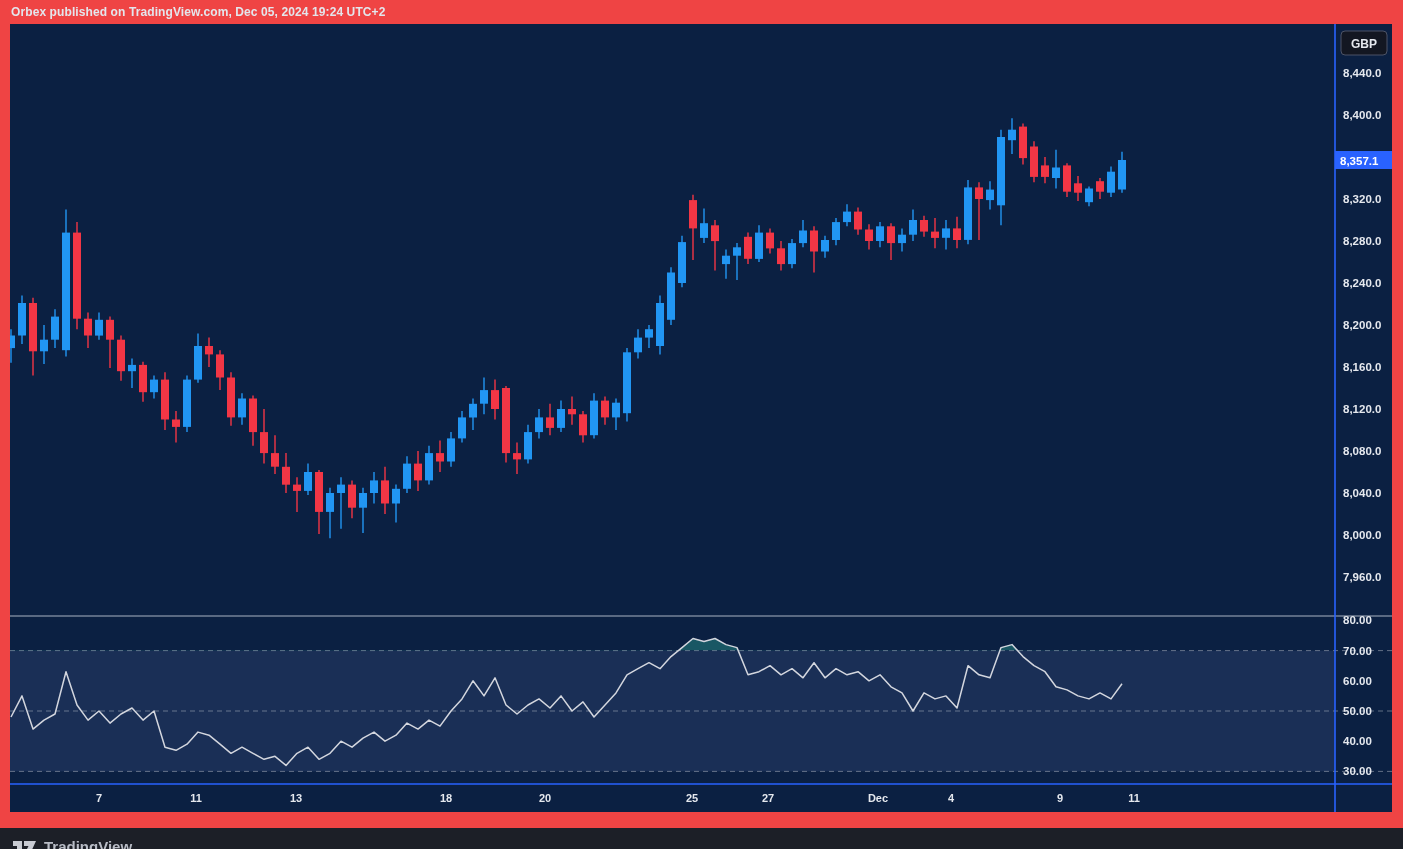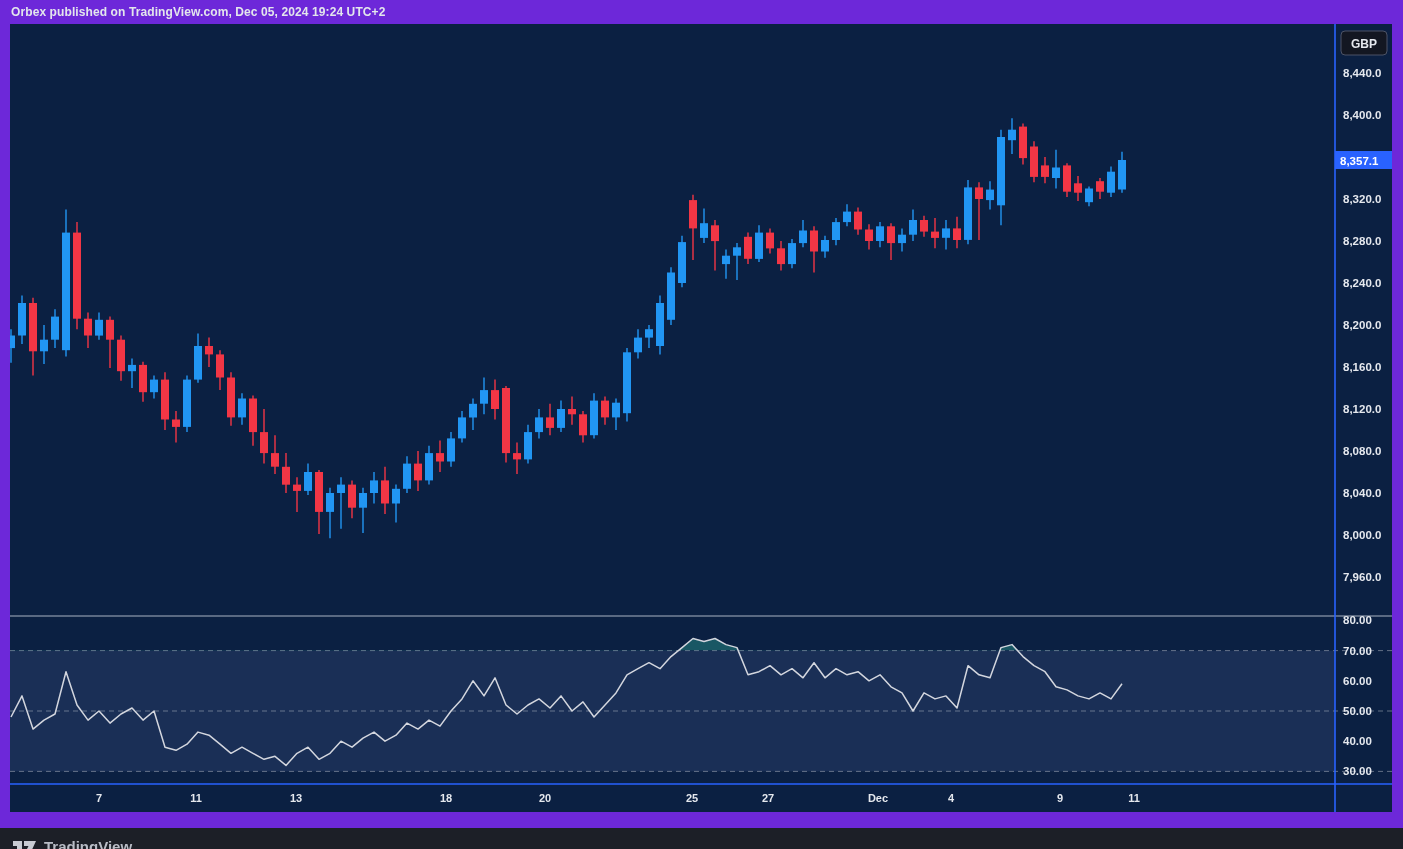--- a/index.html
+++ b/index.html
@@ -13,21 +13,21 @@
   .footer{position:absolute;left:0;top:828px;width:100%;height:37px;background:#1c1f27;text-align:center;}
   .brand-link{position:absolute;left:13px;top:0;height:37px;display:flex;align-items:center;
         gap:7px;text-decoration:none;cursor:pointer;}
   .brand-text{font-size:15px;font-weight:700;color:#b8bcc6;}
   .logo{display:block;}
   text{font-family:"Liberation Sans",sans-serif;}
 </style>
 </head>
 <body>
 
-<div class="page" style="background: #6d28d9;">
+<div class="page" style="background: #ef4444;">
   <div class="header">
     <div class="header-title">Orbex published on TradingView.com, Dec 05, 2024 19:24 UTC+2</div>
   </div>
 
   <div class="chart" style="background: rgb(11, 32, 66);">
     <svg id="chart-svg" width="1382" height="788" viewBox="0 0 1382 788">
         <rect x="0" y="626.6" width="1325" height="120.79999999999995" fill="rgba(121,139,213,0.14)"></rect>
         <line x1="0" y1="626.6" x2="1382" y2="626.6" stroke="rgba(170,176,190,0.55)" stroke-width="1" stroke-dasharray="5 4"></line>
         <line x1="0" y1="687" x2="1382" y2="687" stroke="rgba(170,176,190,0.55)" stroke-width="1" stroke-dasharray="5 4"></line>
         <line x1="0" y1="747.4" x2="1382" y2="747.4" stroke="rgba(170,176,190,0.55)" stroke-width="1" stroke-dasharray="5 4"></line>

